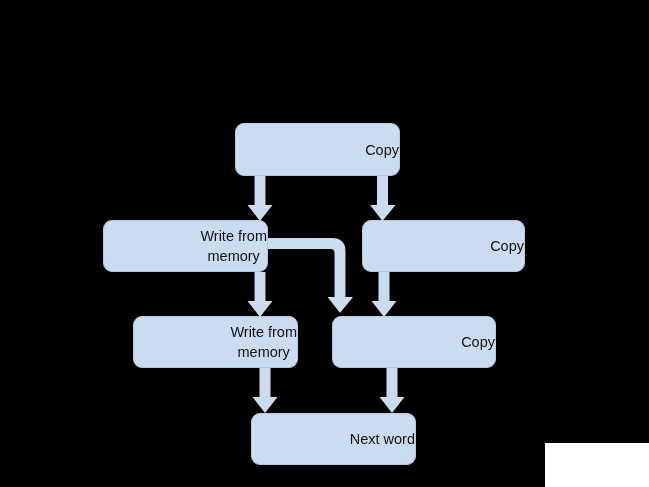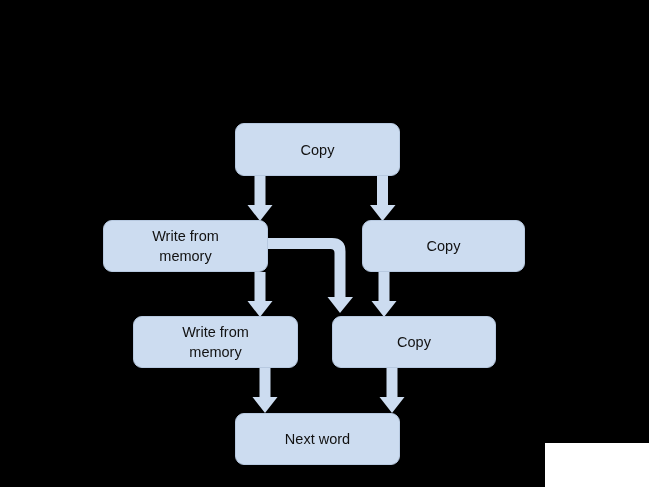--- a/index.html
+++ b/index.html
@@ -27,21 +27,21 @@
     height: 487px;
   }
   .node-box {
     position: absolute;
     box-sizing: border-box;
     background: #ccdcf0;
     border: 1px solid #b7c9e0;
     border-radius: 9px;
     display: flex;
     align-items: center;
-    justify-content: center;
+    justify-content: flex-end;
     text-align: center;
     color: #111111;
     font-size: 14.5px;
     line-height: 20px;
     font-family: "Liberation Sans", sans-serif;
     z-index: 3;
     white-space: pre-line;
   }
   .white-panel {
     position: absolute;
@@ -87,19 +87,19 @@
 
   <div class="node-box" style="left:133px; top:316px; width:165px; height:52px;">
     <span>Write from
 memory</span>
   </div>
 
   <div class="node-box" style="left:332px; top:316px; width:164px; height:52px;">
     <span>Copy</span>
   </div>
 
-  <div class="node-box" style="left:235px; top:413px; width:165px; height:52px;">
+  <div class="node-box" style="left:251px; top:413px; width:165px; height:52px;">
     <span>Next word</span>
   </div>
 
   <div class="white-panel" style="left:545px; top:443px; width:104px; height:44px;"></div>
 
 </div>
 
 </body></html>

